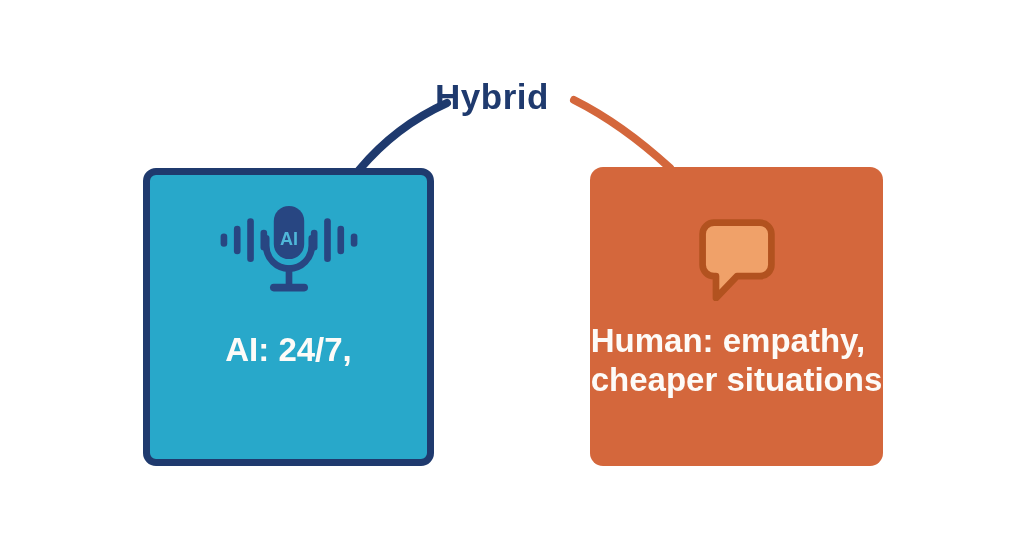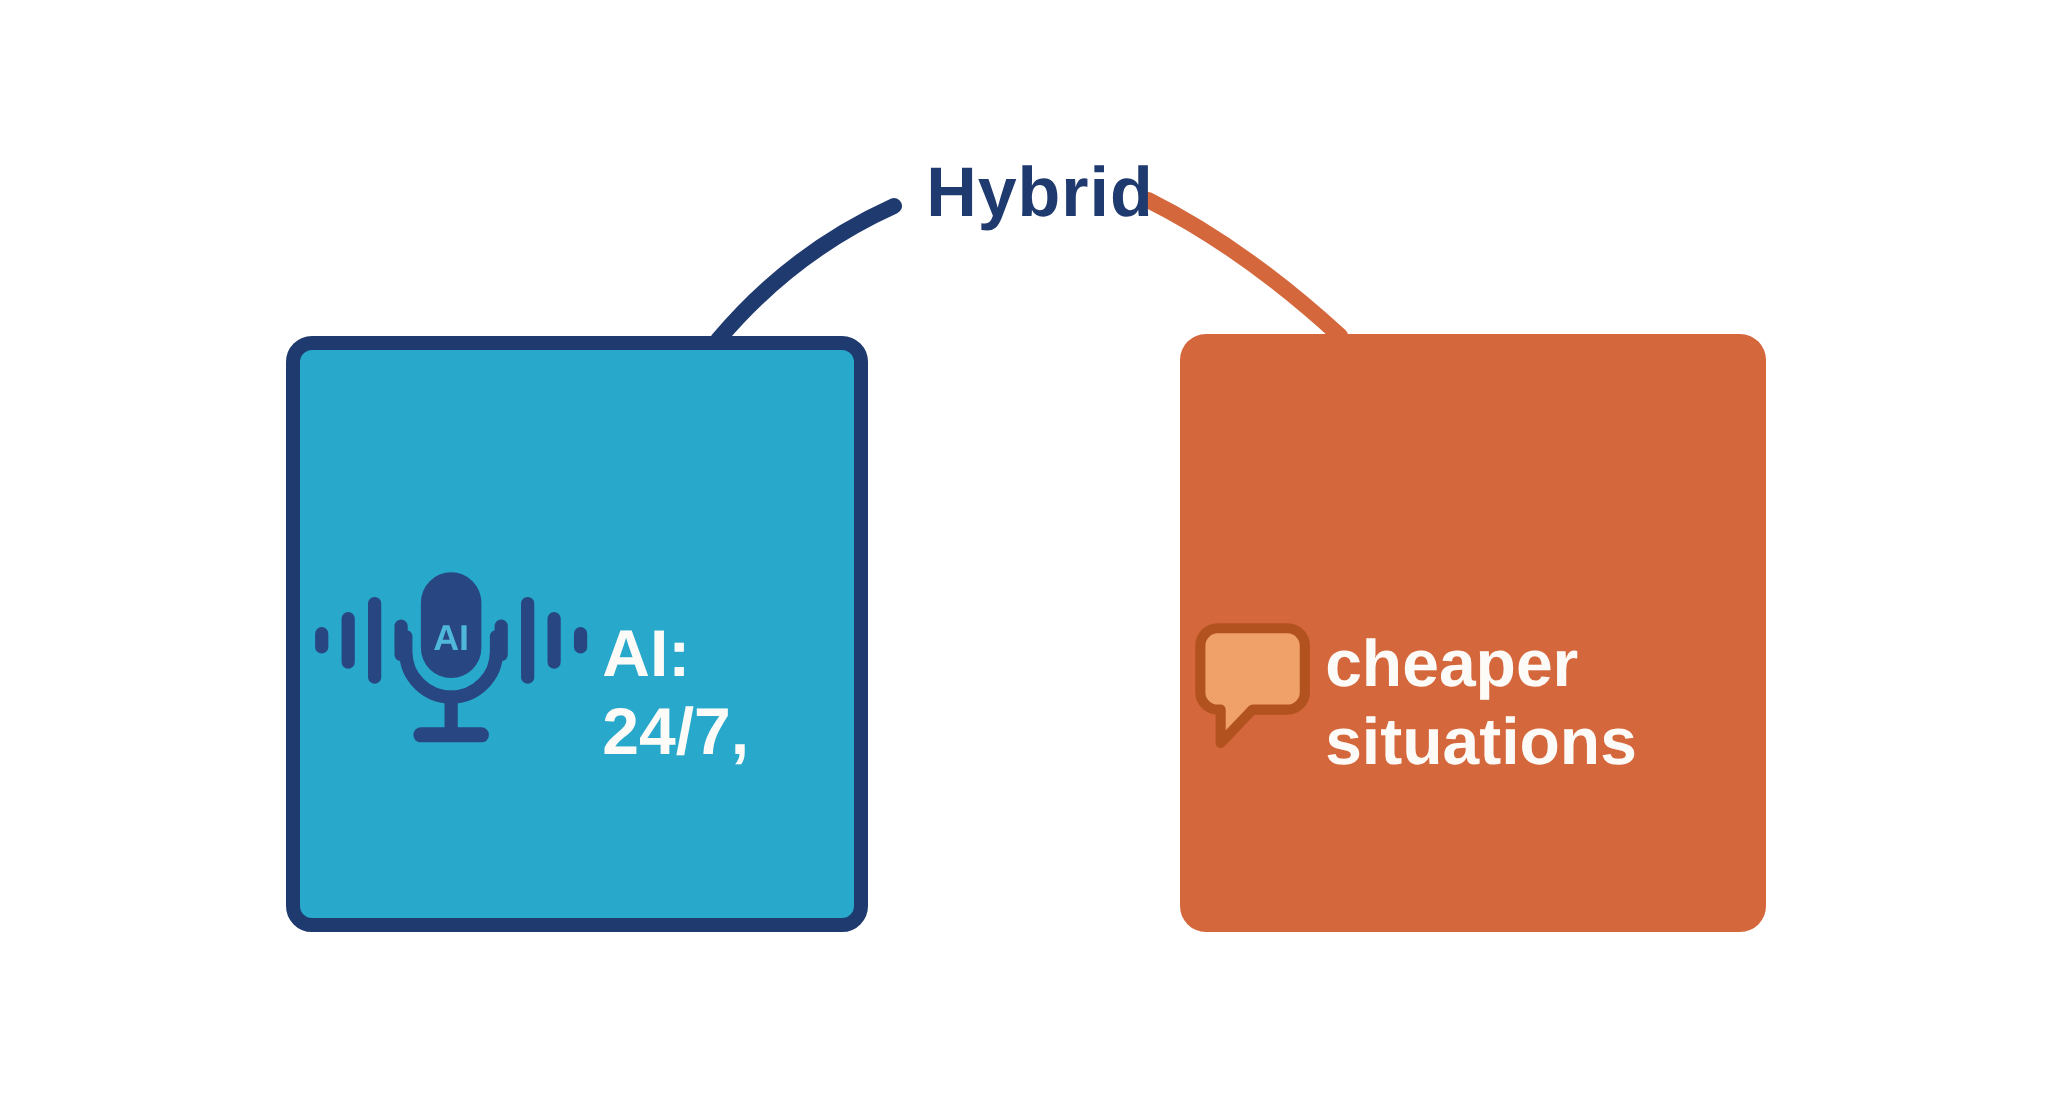--- a/index.html
+++ b/index.html
@@ -23,36 +23,36 @@
     height: 559px;
     pointer-events: none;
   }
   .connectors path {
     fill: none;
     stroke-width: 8;
     stroke-linecap: round;
   }
   .hybrid {
     position: absolute;
-    left: 420px;
+    left: 392px;
     top: 78px;
     width: 200px;
     text-align: center;
     font-size: 35px;
     font-weight: bold;
     letter-spacing: 0.5px;
     color: var(--navy, #1f3a6e);
     line-height: 38px;
   }
   .box {
     position: absolute;
     box-sizing: border-box;
     border-radius: 13px;
     display: flex;
-    flex-direction: row;
+    flex-direction: column;
     align-items: center;
   }
   .box-left {
     left: 143px;
     top: 168px;
     width: 291px;
     height: 298px;
     background: var(--teal, #28a8ca);
     border: 7px solid var(--navy, #1f3a6e);
     padding-top: 28px;
@@ -116,17 +116,18 @@
     <div class="box-text">
       <div>AI: 24/7,</div>
     </div>
   </div>
 
   <div class="box box-right">
     <svg class="icon-wrap" width="96" height="86" viewBox="0 0 100 90">
       <path d="M26,8 H74 A12,12 0 0 1 86,20 V52 A12,12 0 0 1 74,64 H50 L28,87 V64 H26 A12,12 0 0 1 14,52 V20 A12,12 0 0 1 26,8 Z" stroke-width="7" stroke-linejoin="round" style="fill: var(--bubble_fill, #f0a169); stroke: var(--bubble_stroke, #b2521f);"></path>
     </svg>
     <div class="box-text">
+      <div>Human: empathy,</div>
       <div>cheaper situations</div>
     </div>
   </div>
 
 </div>
 
 </body></html>

